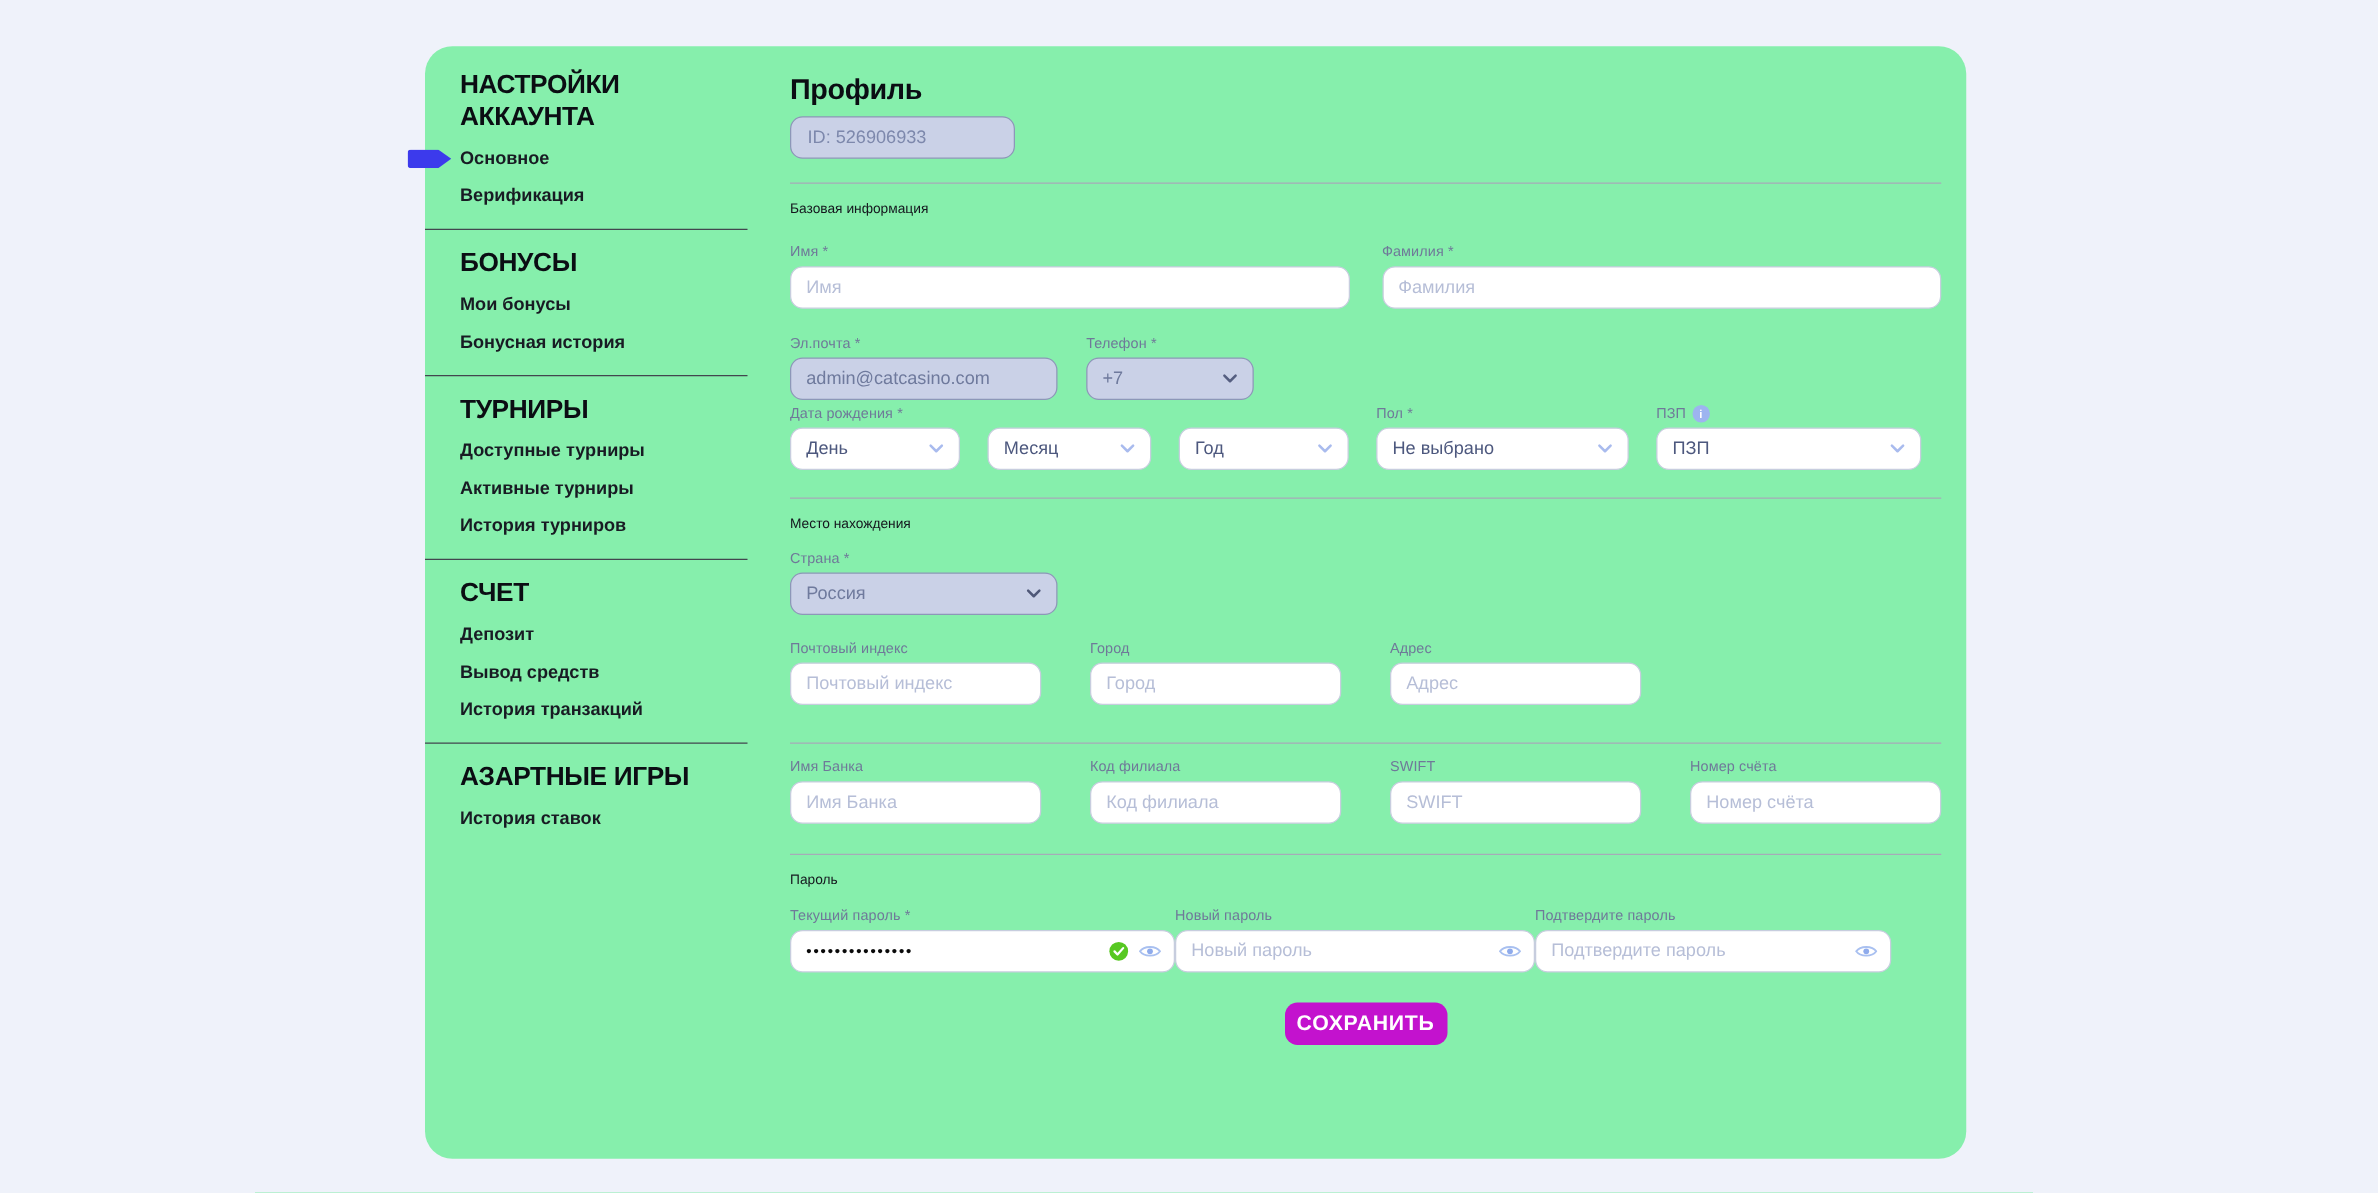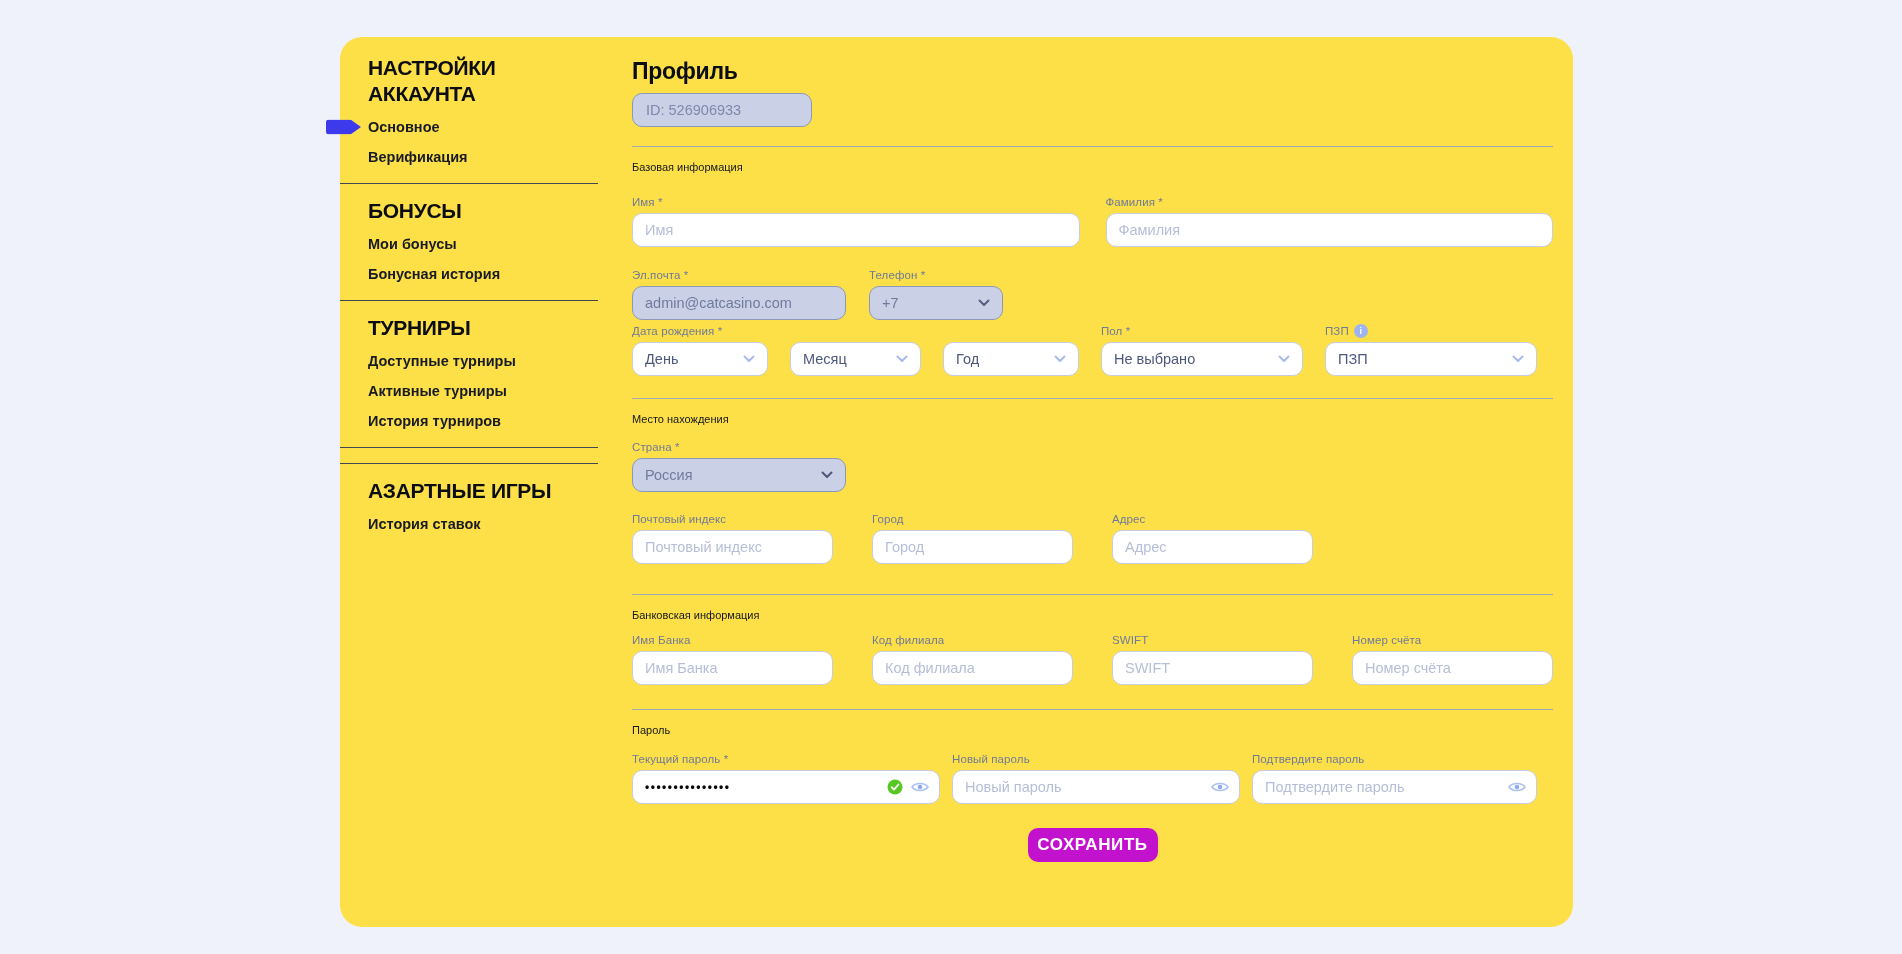--- a/index.html
+++ b/index.html
@@ -9,21 +9,21 @@
     font-family:"Liberation Sans", sans-serif;
     color:#14161d;
     overflow:hidden;
   }
   .canvas { position:relative; width:1902px; height:954px; }
 
   
   .card {
     position:absolute; left:340px; top:37px;
     width:1233px; height:890px;
-    background:#fde047; border-radius:22px;
+    background:#86efac; border-radius:22px;
     display:flex;
     justify-content:center;
   }
 
   
   .sidebar {
     width:292px; flex:0 0 292px;
     padding:18px 0 0 28px;
   }
   .side-heading {
@@ -149,20 +149,32 @@
         </div>
         <div class="side-item">
           <span>Активные турниры</span>
         </div>
         <div class="side-item">
           <span>История турниров</span>
         </div>
       </div>
       <hr class="side-divider">
 
+      <div class="side-section">
+        <div class="side-heading">СЧЕТ</div>
+        <div class="side-item">
+          <span>Депозит</span>
+        </div>
+        <div class="side-item">
+          <span>Вывод средств</span>
+        </div>
+        <div class="side-item">
+          <span>История транзакций</span>
+        </div>
+      </div>
       <hr class="side-divider">
 
       <div class="side-section">
         <div class="side-heading">АЗАРТНЫЕ ИГРЫ</div>
         <div class="side-item">
           <span>История ставок</span>
         </div>
       </div>
     </nav>
 
@@ -291,21 +303,20 @@
         </div>
         <div class="field">
           <span class="flabel">Адрес</span>
           <input class="input" type="text" placeholder="Адрес" style="">
         </div>
         <div></div>
       </div>
 
       <hr class="divider" style="margin-top:30px;">
 
-      <div class="section-title">Банковская информация</div>
 
       <div class="grid4" style="margin-top:12px;">
         <div class="field">
           <span class="flabel">Имя Банка</span>
           <input class="input" type="text" placeholder="Имя Банка" style="">
         </div>
         <div class="field">
           <span class="flabel">Код филиала</span>
           <input class="input" type="text" placeholder="Код филиала" style="">
         </div>
@@ -316,21 +327,21 @@
         <div class="field">
           <span class="flabel">Номер счёта</span>
           <input class="input" type="text" placeholder="Номер счёта" style="">
         </div>
       </div>
 
       <hr class="divider" style="margin-top:24px;">
 
       <div class="section-title">Пароль</div>
 
-      <div class="row" style="margin-top:16px; gap:12px;">
+      <div class="row" style="margin-top:16px; gap:0;">
         <div class="field" style="width:308px;">
           <span class="flabel">Текущий пароль *</span>
           <div class="pw-wrap">
             <input class="input pw-current" type="text" value="•••••••••••••••" style="">
             <span class="pw-icons">
               <span>
                 <svg width="16" height="16" viewBox="0 0 16 16">
                     <circle cx="8" cy="8" r="7.5" fill="#57c822"></circle>
                     <path d="M4.6 8.1 L7 10.6 L11.5 5.5" stroke="#ffffff" stroke-width="1.8" fill="none" stroke-linecap="round" stroke-linejoin="round"></path>
                   </svg>

